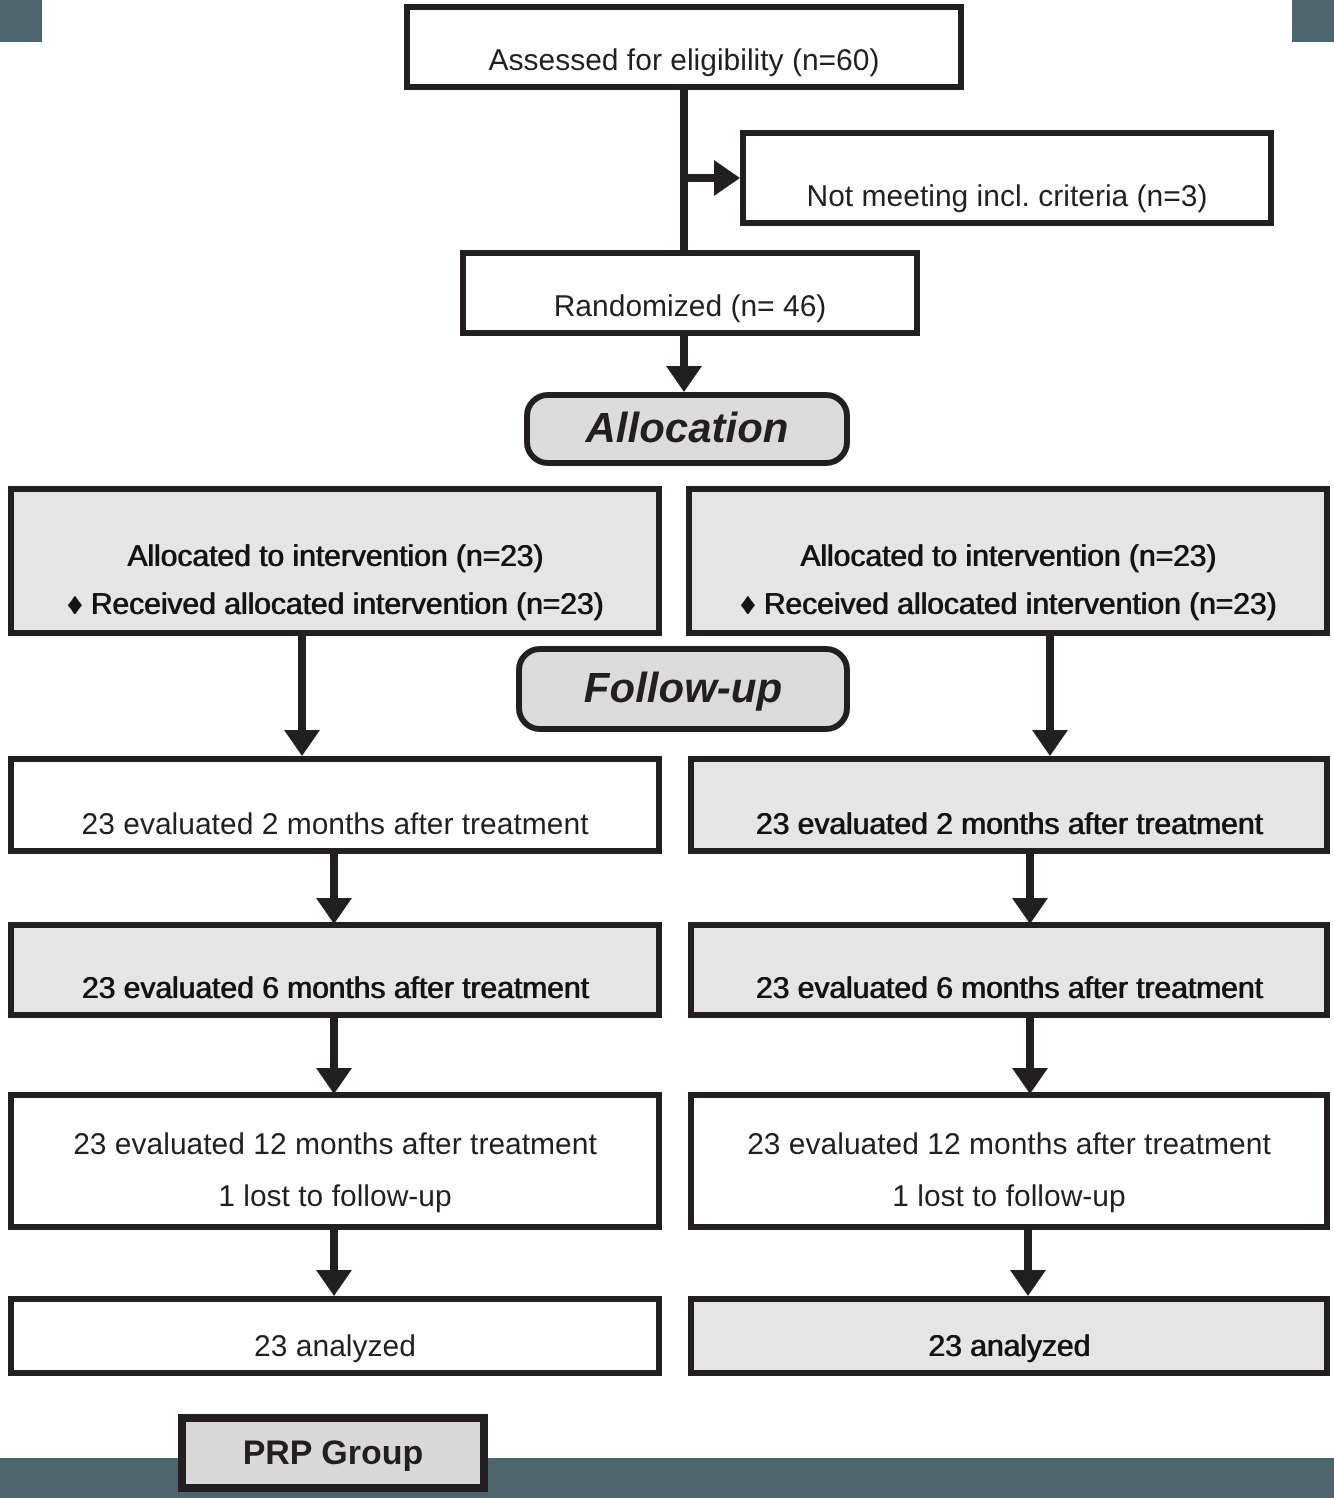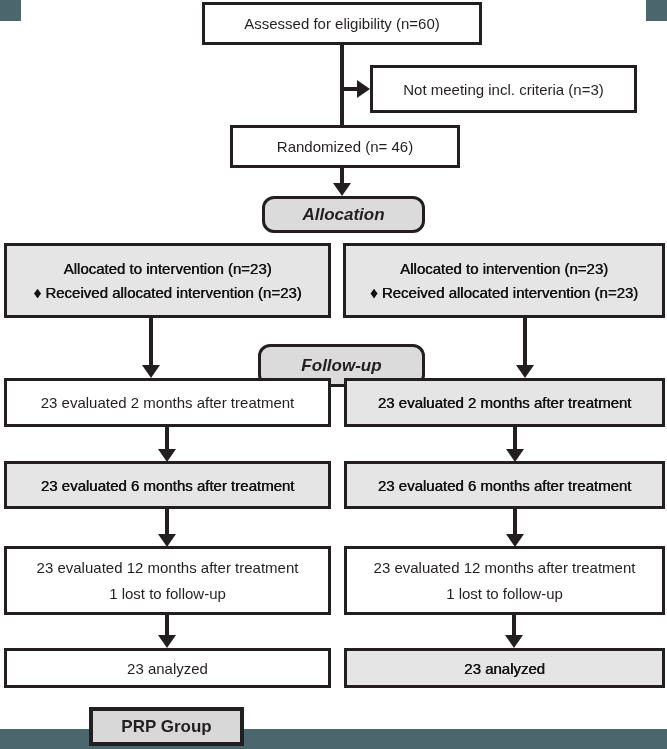--- a/index.html
+++ b/index.html
@@ -4,34 +4,34 @@
 <style>
   html,body{margin:0;padding:0;background:#ffffff;}
   .canvas{
     position:relative;width:667px;height:749px;background:#ffffff;
     font-family:"Liberation Sans","DejaVu Sans",sans-serif;
     color:#231F20;overflow:hidden;
   }
   .box{
     position:absolute;box-sizing:border-box;
     border:3px solid #231F20;background:#ffffff;
-    display:flex;flex-direction:column;align-items:center;justify-content:center;
+    display:flex;flex-direction:column;align-items:center;justify-content:flex-end;
     text-align:center;font-size:15px;line-height:23px;color:#231F20;
   }
   .box.teal{
     background:#e5e5e5;color:#131313;
     text-shadow:0.5px 0 0 currentColor;
   }
   .box.two{line-height:24px;}
   .box.m12{line-height:26px;}
   .stage{
     position:absolute;box-sizing:border-box;
     border:3px solid #231F20;border-radius:12px;background:#DBDBDB;
     display:flex;align-items:center;justify-content:center;
-    font-size:17px;font-weight:bold;font-style:italic;
+    font-size:21px;font-weight:bold;font-style:italic;
   }
   .group{
     position:absolute;box-sizing:border-box;
     border:4px solid #231F20;background:#D8D8D8;
     display:flex;align-items:center;justify-content:center;
     font-size:17px;font-weight:bold;
   }
   .vline{position:absolute;width:4px;background:#231F20;}
   .varrow{position:absolute;width:18px;}
   .varrow::before{content:"";position:absolute;left:7px;top:0;bottom:11px;width:4px;background:#231F20;}
@@ -78,21 +78,21 @@
     <span>♦ Received allocated intervention (n=23)</span>
   </div>
   <div class="box teal two" style="left:343px;top:243px;width:322px;height:75px">
     <span>Allocated to intervention (n=23)</span>
     <span>♦ Received allocated intervention (n=23)</span>
   </div>
 
   <div class="varrow" style="left:142px;top:318px;height:60px"></div>
   <div class="varrow" style="left:516px;top:318px;height:60px"></div>
 
-  <div class="stage" style="left:258px;top:344px;width:167px;height:43px">
+  <div class="stage" style="left:258px;top:323px;width:167px;height:43px">
     <span>Follow-up</span>
   </div>
 
   <div class="box" style="left:4px;top:378px;width:327px;height:49px">
     <span>23 evaluated 2 months after treatment</span>
   </div>
   <div class="box teal" style="left:344px;top:378px;width:321px;height:49px">
     <span>23 evaluated 2 months after treatment</span>
   </div>
 

